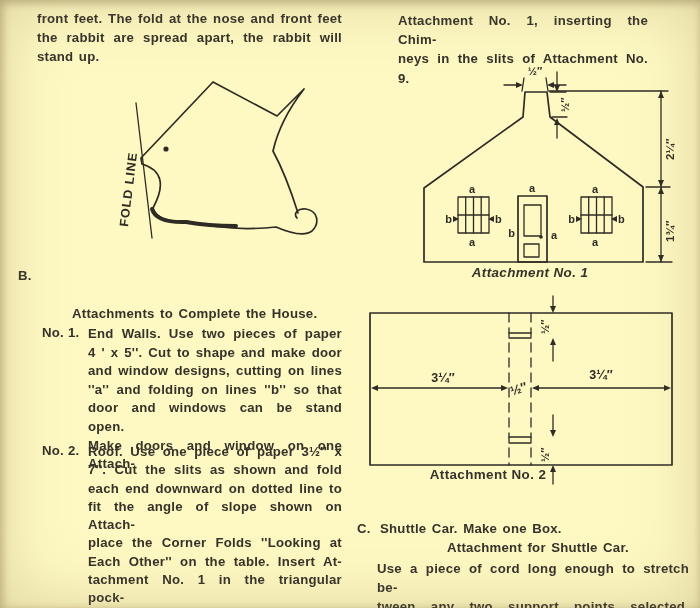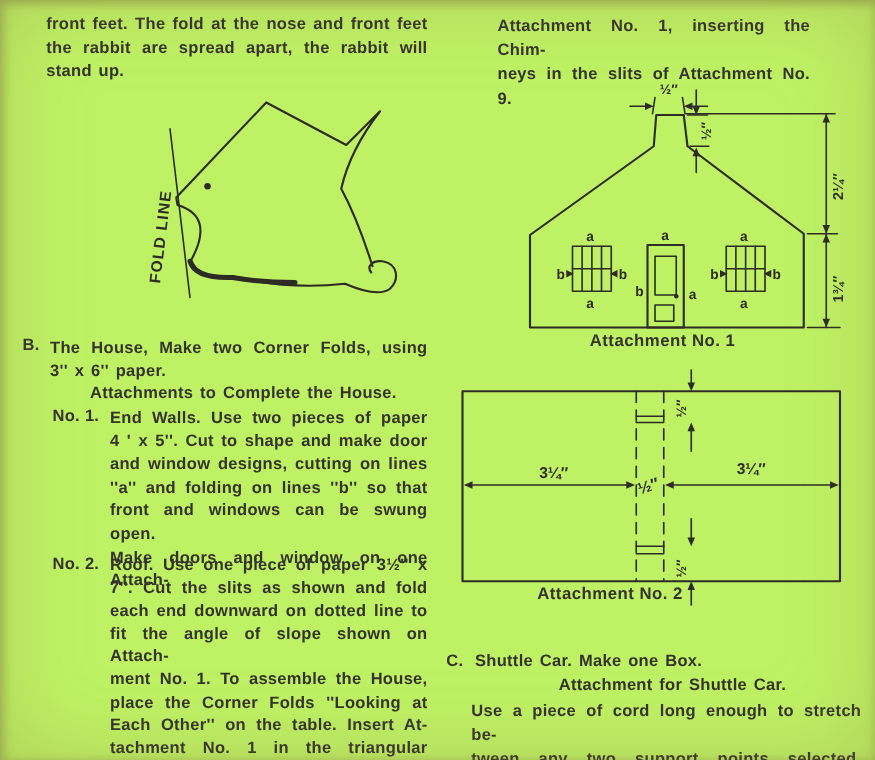--- a/index.html
+++ b/index.html
@@ -1,18 +1,18 @@
 <!DOCTYPE html>
 <html><head>
 <meta charset="utf-8">
 <style>
   html,body{margin:0;padding:0;background:#d8cfb8;}
   .page{
     position:relative;width:700px;height:608px;overflow:hidden;
-    background:#bef264;
+    background:#fef9c3;
     font-family:"Liberation Sans",sans-serif;
     color:#35322a;
   }
   .page::before{
     content:"";position:absolute;inset:0;pointer-events:none;z-index:50;
     box-shadow:inset 0 0 70px rgba(140,115,70,.28), inset 0 4px 8px rgba(120,100,60,.30), inset 4px 0 8px rgba(120,100,60,.22);
   }
   .tblock{position:absolute;font-size:13.2px;font-weight:700;letter-spacing:.25px;word-spacing:1.5px;}
   .ln{display:block;}
   .jl{text-align:justify;text-align-last:justify;}
@@ -52,43 +52,38 @@
          C208,133 203,138 207,143
          M208,138 Q196,100 183,76
          Q190,45 214,14
          L187,41 L123,7"></path>
     <path class="stroke thick" d="M62,134 Q66,148 96,147 Q118,151 146,151"></path>
     <circle class="fillink" cx="76" cy="74" r="2.6"></circle>
     <text transform="translate(38,152) rotate(-83)" font-size="12.5" letter-spacing="1">FOLD LINE</text>
   </svg>
 
   <div class="marker" style="left:18px;top:268px;">B.</div>
-  <div class="tblock" style="left:40px;top:268px;width:302px;line-height:19px;">
-    <span class="ln jl">The House, Make two Corner Folds, using</span>
-    <span class="ln">3'' x 6'' paper.</span>
-  </div>
   <div class="tblock" style="left:72px;top:306px;">Attachments to Complete the House.</div>
 
   <div class="marker" style="left:42px;top:325px;">No. 1.</div>
   <div class="tblock" style="left:88px;top:325px;width:254px;line-height:18.6px;">
     <span class="ln jl">End Walls. Use two pieces of paper</span>
     <span class="ln jl">4 ' x 5''. Cut to shape and make door</span>
     <span class="ln jl">and window designs, cutting on lines</span>
     <span class="ln jl">''a'' and folding on lines ''b'' so that</span>
-    <span class="ln jl">front and windows can be swung open.</span>
+    <span class="ln jl">door and windows can be stand open.</span>
     <span class="ln jl">Make doors and window on one Attach-</span>
   </div>
 
   <div class="marker" style="left:42px;top:443px;">No. 2.</div>
   <div class="tblock" style="left:88px;top:443px;width:254px;line-height:18.3px;">
     <span class="ln jl">Roof. Use one piece of paper 3½'' x</span>
     <span class="ln jl">7''. Cut the slits as shown and fold</span>
     <span class="ln jl">each end downward on dotted line to</span>
     <span class="ln jl">fit the angle of slope shown on Attach-</span>
-    <span class="ln jl">ment No. 1. To assemble the House,</span>
     <span class="ln jl">place the Corner Folds ''Looking at</span>
     <span class="ln jl">Each Other'' on the table. Insert At-</span>
     <span class="ln jl">tachment No. 1 in the triangular pock-</span>
 
   </div>
 
   <svg style="left:408px;top:60px;" width="286" height="212" viewBox="0 0 286 212">
     <polygon class="stroke" points="16,202 16,128 115,57 117,32 139,32 142,57 235,127 235,202"></polygon>
 
     <g>
@@ -155,21 +150,21 @@
       <line class="stroke thin" x1="238" y1="202" x2="264" y2="202"></line>
       <line class="stroke thin" x1="253" y1="31" x2="253" y2="202"></line>
       <polygon class="fillink" points="250,38 256,38 253,31"></polygon>
       <polygon class="fillink" points="250,120 256,120 253,127"></polygon>
       <polygon class="fillink" points="250,134 256,134 253,127"></polygon>
       <polygon class="fillink" points="250,195 256,195 253,202"></polygon>
       <text transform="translate(266,100) rotate(-90)" font-size="11.5">2¼″</text>
       <text transform="translate(266,182) rotate(-90)" font-size="11.5">1¾″</text>
     </g>
   </svg>
-  <div class="caption" style="left:430px;top:265px;width:200px;">Attachment No. 1</div>
+  <div class="caption" style="left:430px;top:265px;width:200px;font-style:italic;">Attachment No. 1</div>
 
   <svg style="left:358px;top:293px;" width="334" height="196" viewBox="0 0 334 196">
     <rect class="stroke" x="12" y="20" width="302" height="152"></rect>
     <line class="stroke thin" x1="151" y1="20" x2="151" y2="172" stroke-dasharray="9 6"></line>
     <line class="stroke thin" x1="173" y1="20" x2="173" y2="172" stroke-dasharray="9 6"></line>
     <g>
       <line class="stroke thin" x1="151" y1="40" x2="173" y2="40"></line>
       <line class="stroke thin" x1="151" y1="45" x2="173" y2="45"></line>
     </g>
     <g>

